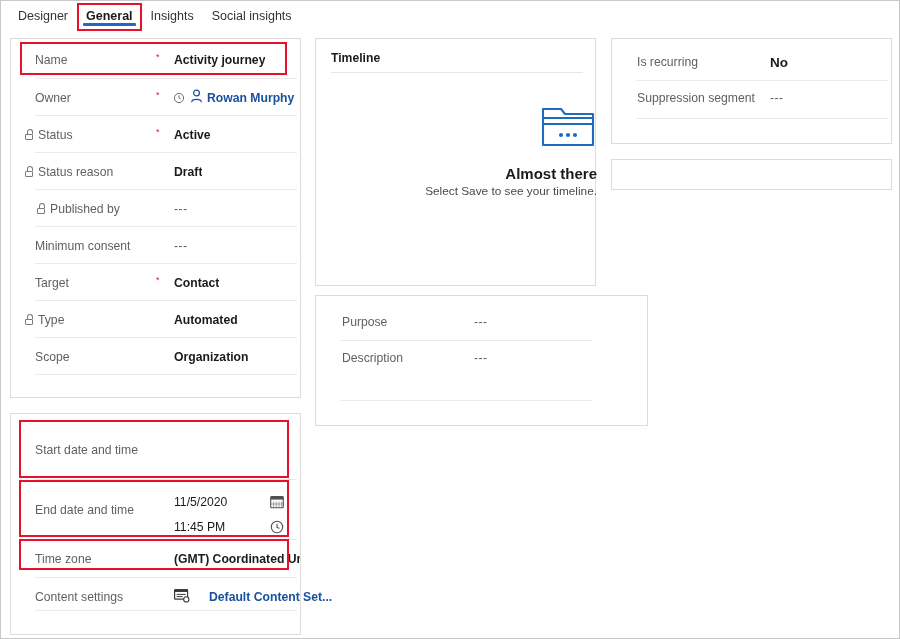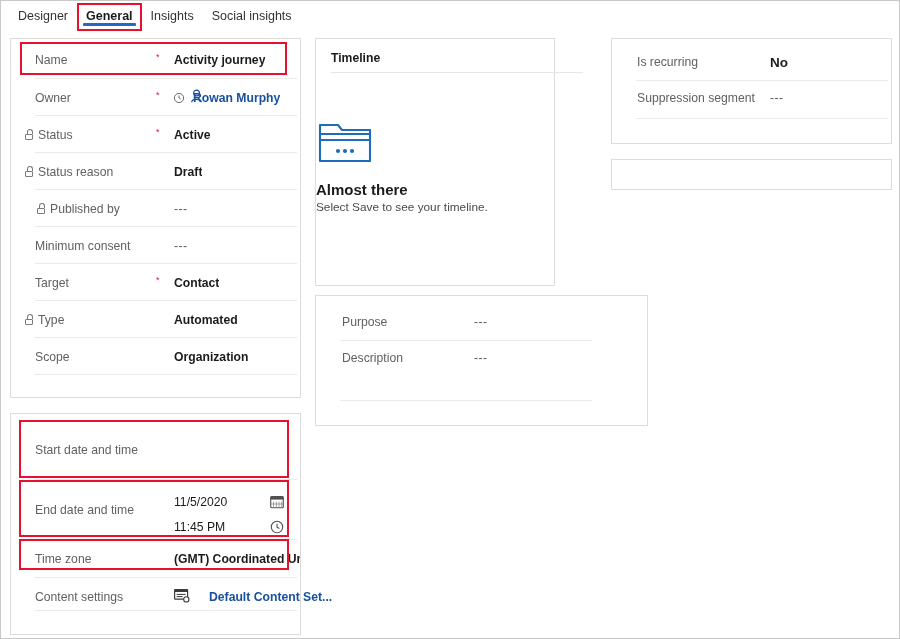--- a/index.html
+++ b/index.html
@@ -173,39 +173,39 @@
 
   
   .redhl {
     position: absolute;
     border: 2px solid #e8112d;
     box-sizing: border-box;
     pointer-events: none;
   }
 
   
-  #card-timeline { left: 314px; top: 37px; width: 240px; height: 248px; }
+  #card-timeline { left: 314px; top: 37px; width: 281px; height: 248px; }
   #timeline-title {
     position: absolute;
     left: 15px; top: 12px;
     font-size: 12.2px;
     font-weight: bold;
     color: #1b1b1b;
   }
   #timeline-rule {
     position: absolute;
     left: 15px; top: 33px;
     width: 252px; height: 1px;
     background: #e6e6e6;
   }
   #timeline-empty {
     position: absolute;
-    left: 0; top: 74px;
+    left: 0; top: 58px;
     width: 281px;
-    text-align: left;
+    text-align: right;
   }
   #timeline-empty .et {
     font-size: 15px;
     font-weight: bold;
     color: #1b1b1b;
     margin-top: 12px;
   }
   #timeline-empty .es {
     font-size: 11.8px;
     color: #4a4a4a;
@@ -267,21 +267,21 @@
             <circle cx="6" cy="6" r="4.6" fill="none" stroke="#6e6e6e" stroke-width="1"></circle>
             <path d="M6 3.4 V6 L7.7 7" stroke="#6e6e6e" stroke-width="1" fill="none"></path>
           </svg>
       </span>
       <span style="position:absolute;left:165px;top:10px;">
         <svg width="13" height="14" viewBox="0 0 13 14">
             <circle cx="6.5" cy="4" r="2.9" fill="none" stroke="#18509e" stroke-width="1.2"></circle>
             <path d="M1.7 13.2 C1.7 9.4 11.3 9.4 11.3 13.2" fill="none" stroke="#18509e" stroke-width="1.2"></path>
           </svg>
       </span>
-      <span class="fv link" style="left:168px;">Rowan Murphy</span>
+      <span class="fv link" style="left:182px;">Rowan Murphy</span>
     </div>
     <div class="divider" style="top:76px;"></div>
 
     <div class="field" style="top:77px;">
       <span class="fl" style="left:0px;">
         <span class="lock"></span>
         <span>Status</span>
       </span>
       <span class="req">*</span>
       <span class="fv">Active</span>

